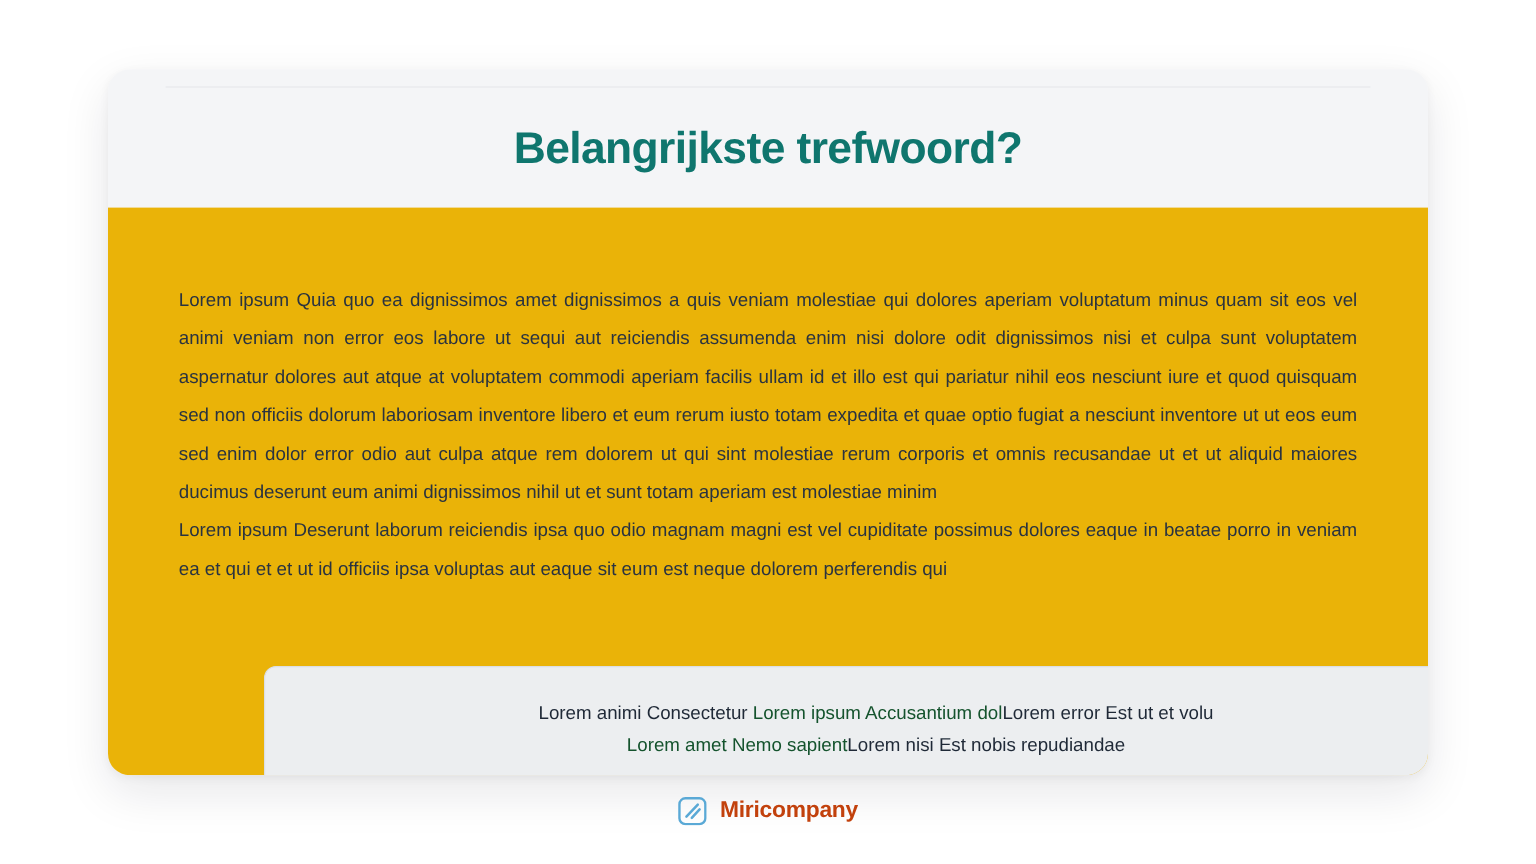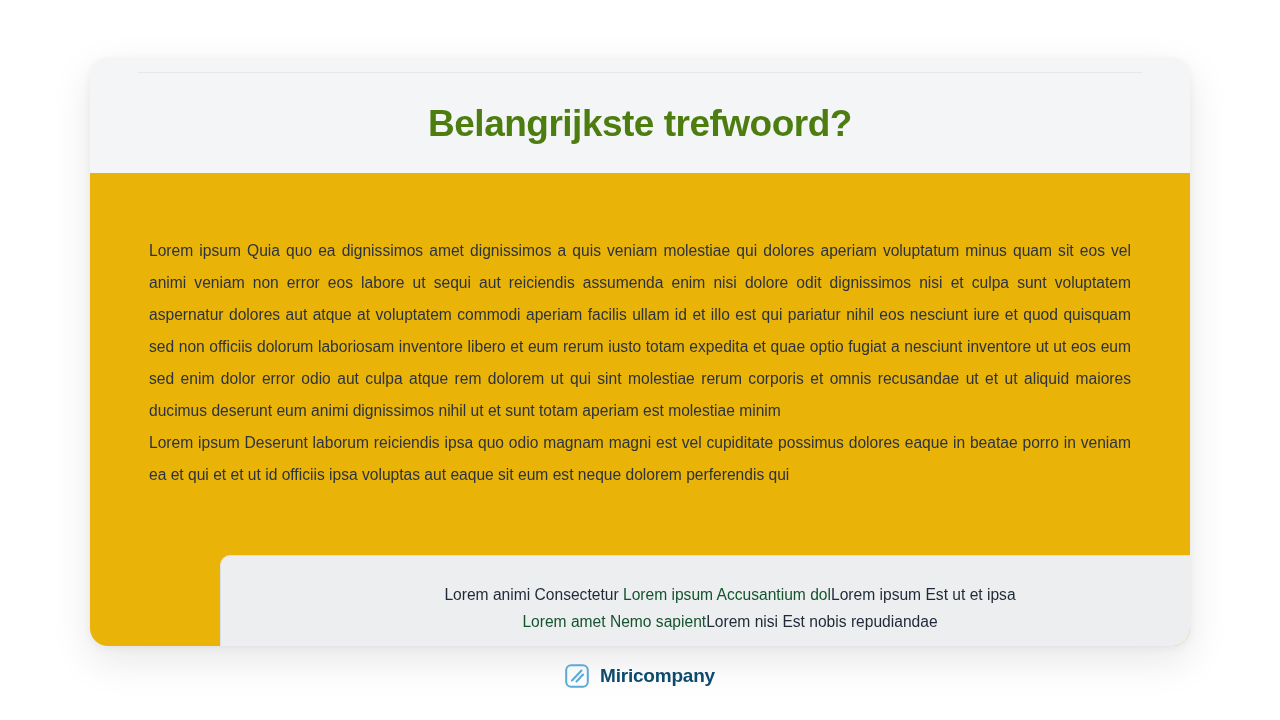--- a/index.html
+++ b/index.html
@@ -52,21 +52,21 @@
     left: 48px;
     right: 48px;
     top: 14px;
     height: 1px;
     background: #e6e8ec;
   }
 
   .card-title {
     font-size: 37px;
     font-weight: 700;
-    color: #4d7c0f;
+    color: #0f766e;
     letter-spacing: -0.5px;
     text-align: center;
     margin: 0;
     padding-top: 16px;
   }
 
   
   .card-body {
     position: absolute;
     left: 0;
@@ -147,21 +147,21 @@
 
   .brand-mark {
     width: 24px;
     height: 24px;
     display: block;
   }
 
   .brand-name {
     font-size: 19px;
     font-weight: 700;
-    color: #0c4a6e;
+    color: #c2410c;
     letter-spacing: -0.2px;
   }
 </style>
 </head>
 <body>
 
 <div class="screen">
 
   <div class="card">
 
@@ -171,21 +171,21 @@
 
     <div class="card-body">
       <div class="body-scroll">
         <p class="para clip-top">Lorem ipsum Quia quo ea dignissimos amet dignissimos a quis veniam molestiae qui dolores aperiam voluptatum minus quam sit eos vel animi veniam non error eos labore ut sequi aut reiciendis assumenda enim nisi dolore odit dignissimos nisi et culpa sunt voluptatem aspernatur dolores aut atque at voluptatem commodi aperiam facilis ullam id et illo est qui pariatur nihil eos nesciunt iure et quod quisquam sed non officiis dolorum laboriosam inventore libero et eum rerum iusto totam expedita et quae optio fugiat a nesciunt inventore ut ut eos eum sed enim dolor error odio aut culpa atque rem dolorem ut qui sint molestiae rerum corporis et omnis recusandae ut et ut aliquid maiores ducimus deserunt eum animi dignissimos nihil ut et sunt totam aperiam est molestiae minim</p>
         <p class="para">Lorem ipsum Deserunt laborum reiciendis ipsa quo odio magnam magni est vel cupiditate possimus dolores eaque in beatae porro in veniam ea et qui et et ut id officiis ipsa voluptas aut eaque sit eum est neque dolorem perferendis qui</p>
       </div>
     </div>
 
     <div class="answers-box">
       <div class="answer-line">
-        <span>Lorem animi Consectetur </span><span class="blue">Lorem ipsum Accusantium dol</span><span>Lorem ipsum Est ut et ipsa</span>
+        <span>Lorem animi Consectetur </span><span class="blue">Lorem ipsum Accusantium dol</span><span>Lorem error Est ut et volu</span>
       </div>
       <div class="answer-line">
         <span class="blue">Lorem amet Nemo sapient</span><span>Lorem nisi Est nobis repudiandae</span>
       </div>
     </div>
 
   </div>
 
   <div class="brand">
     <span class="brand-mark">

